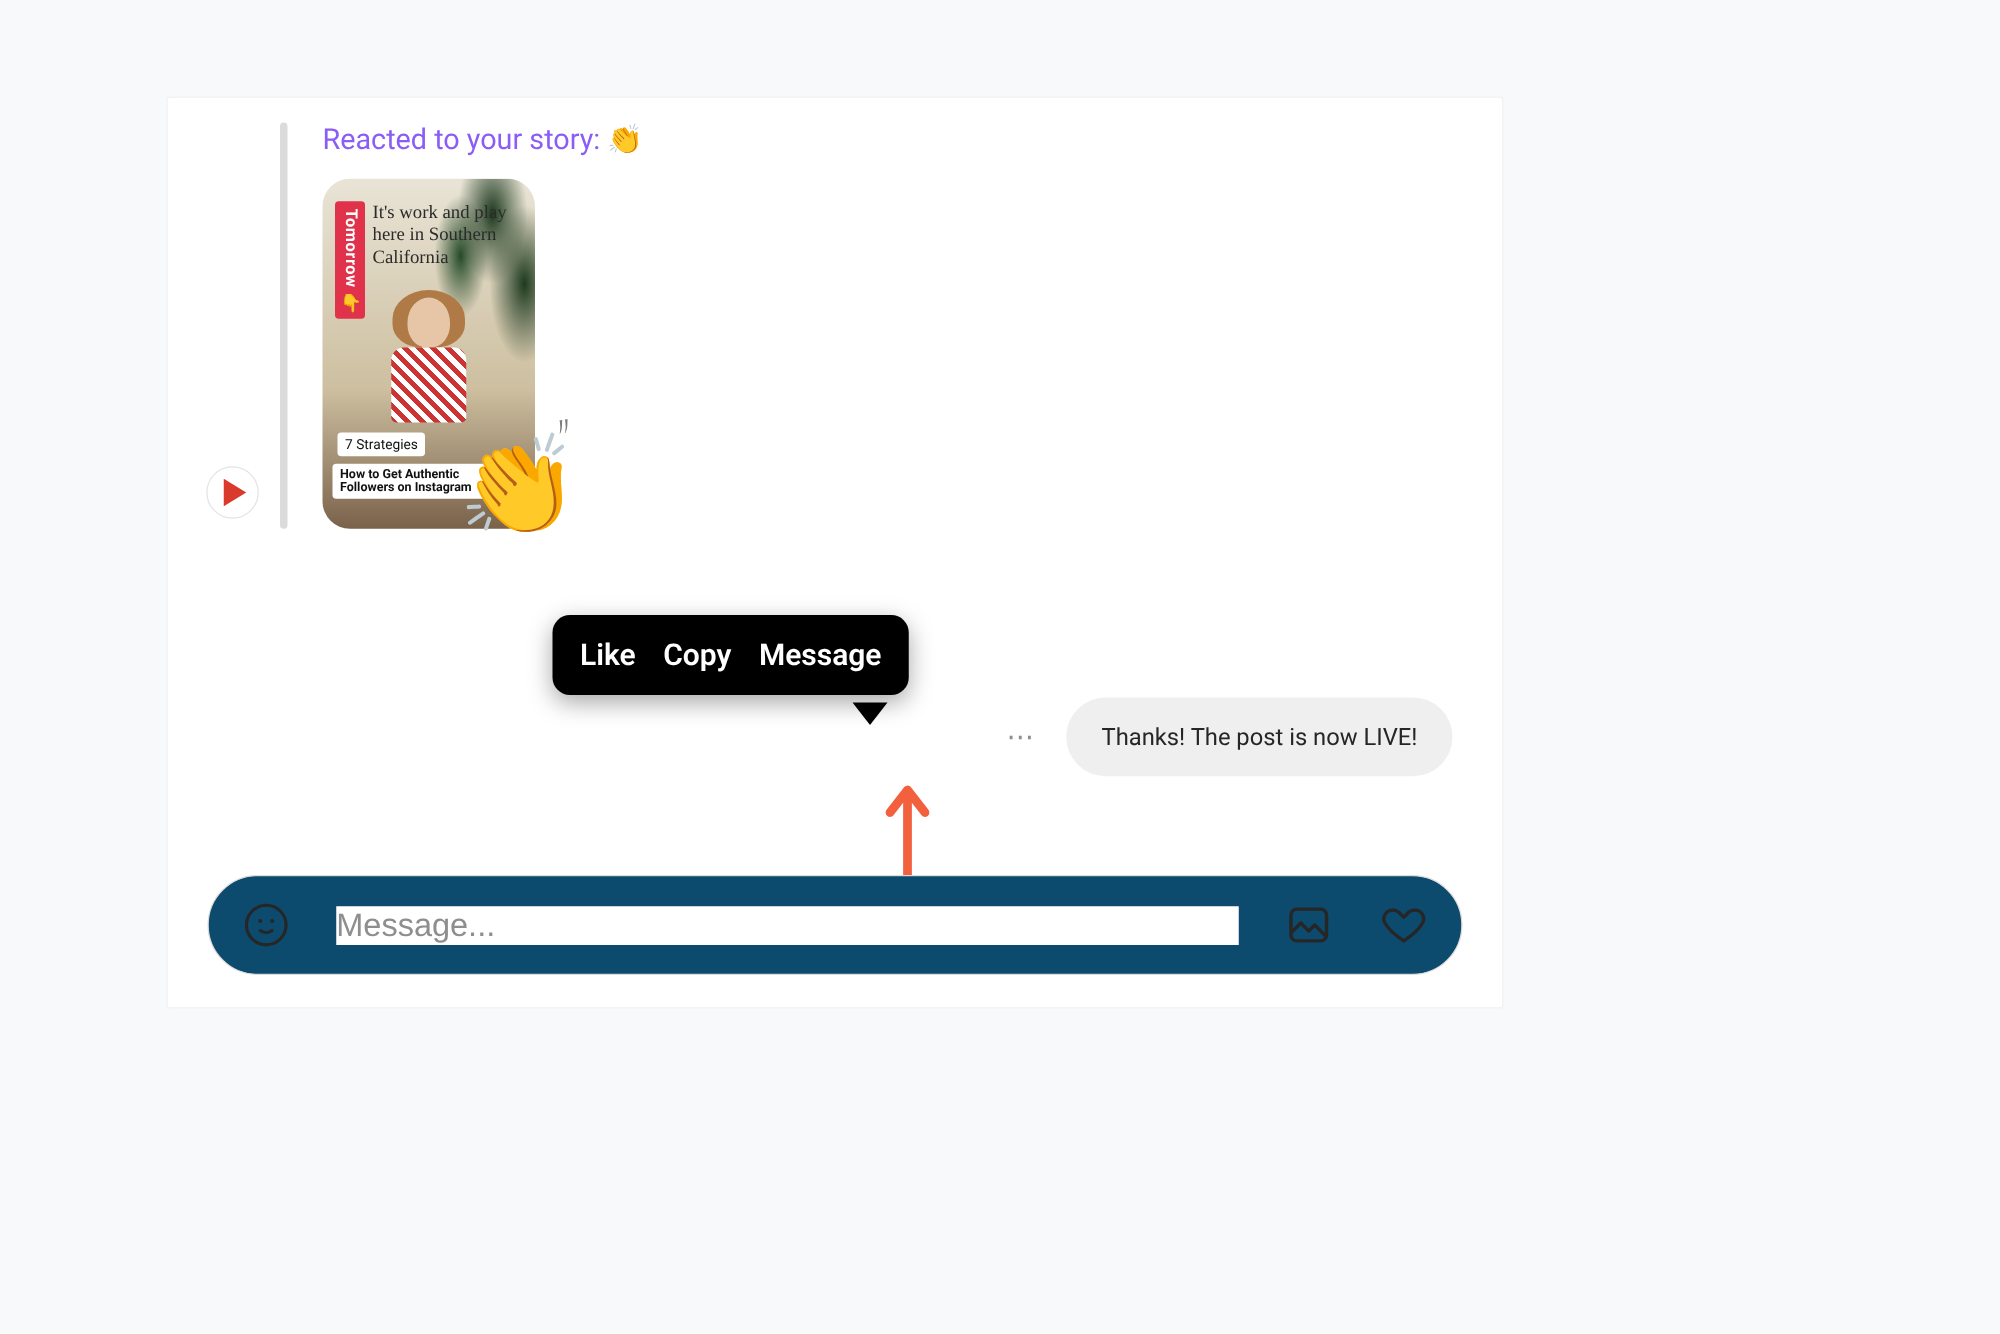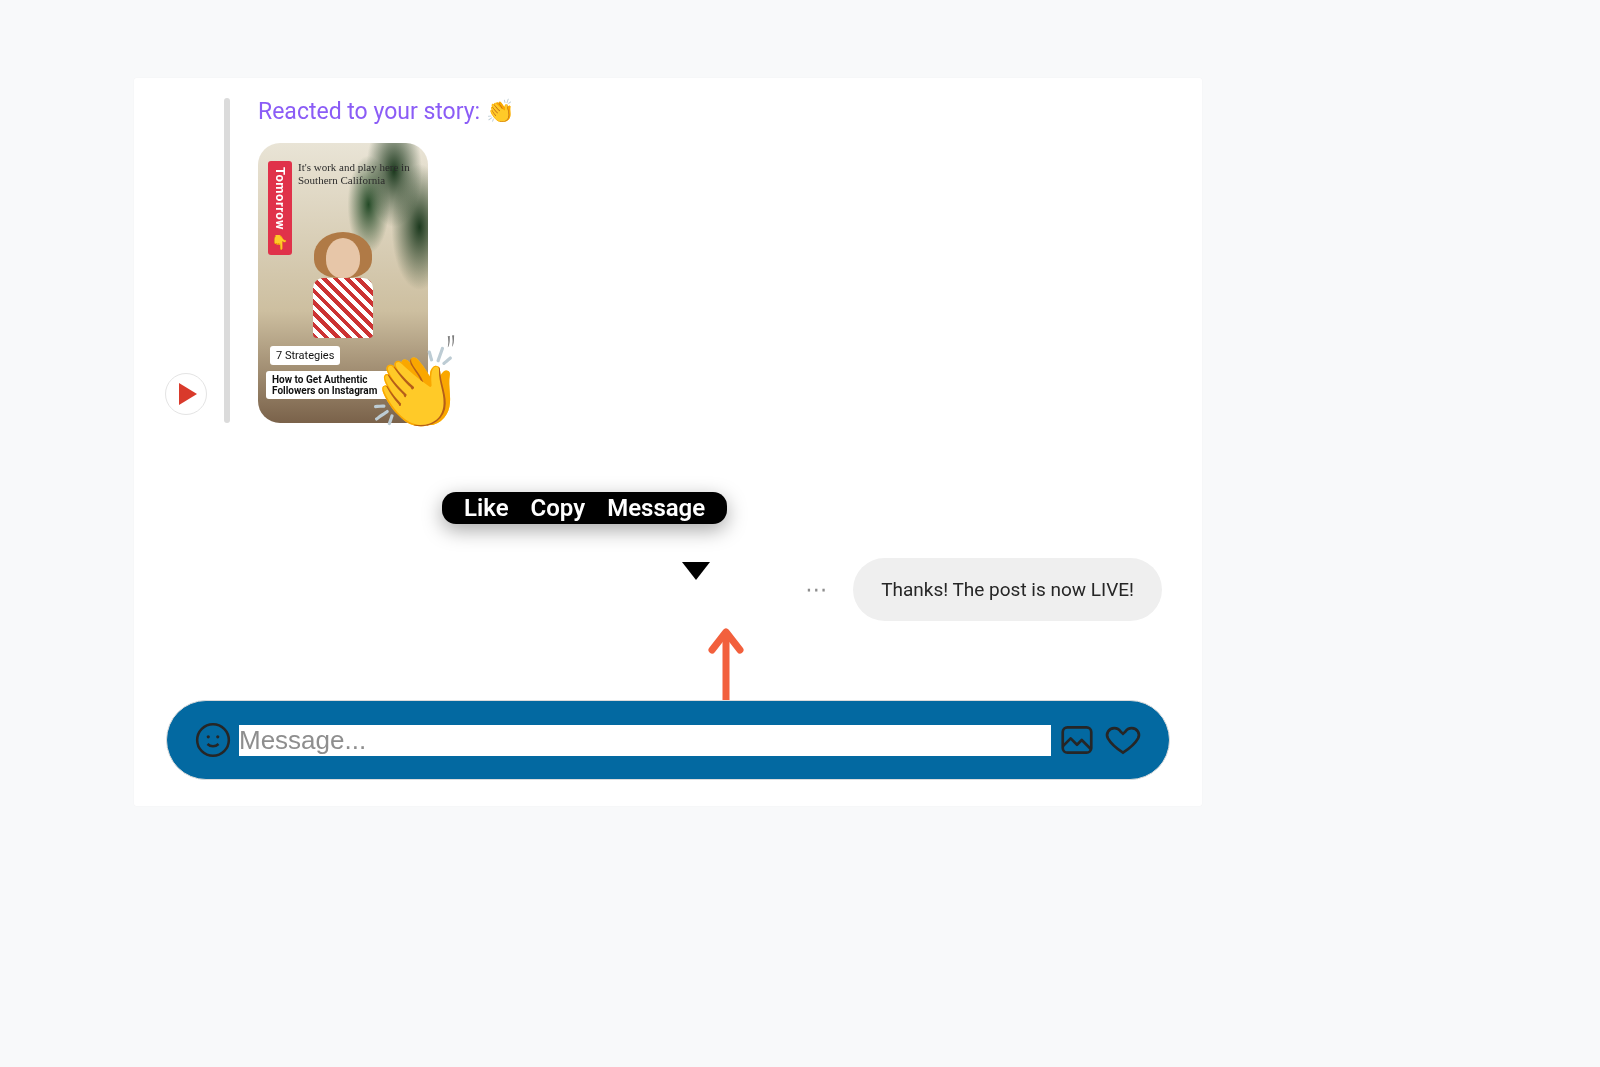--- a/index.html
+++ b/index.html
@@ -87,21 +87,21 @@
     background:
       radial-gradient(ellipse 40px 80px at 80% 10%, #1d3a1f 0%, rgba(0,0,0,0) 70%),
       radial-gradient(ellipse 30px 70px at 65% 22%, #244a27 0%, rgba(0,0,0,0) 70%),
       radial-gradient(ellipse 40px 90px at 95% 30%, #1d3a1f 0%, rgba(0,0,0,0) 70%);
   }
   .story-script {
     position: absolute;
     top: 18px; left: 40px; right: 8px;
     font-family: "Brush Script MT", "Segoe Script", cursive;
     color: #2b2b2b;
-    font-size: 11px;
+    font-size: 15px;
     line-height: 1.2;
   }
   .story-sidebar {
     position: absolute;
     left: 10px; top: 18px;
     background: #e0324a;
     color: #fff;
     font-weight: 700;
     font-size: 13px;
     letter-spacing: 0.5px;
@@ -175,21 +175,21 @@
   }
 
   
   .ctx {
     position: absolute;
     left: 308px;
     top: 414px;
     background: #000;
     color: #fff;
     border-radius: 14px;
-    padding: 2px 22px;
+    padding: 18px 22px;
     display: flex;
     gap: 22px;
     font-size: 24px;
     font-weight: 600;
     box-shadow: 0 6px 20px rgba(0,0,0,0.35);
   }
   .ctx-item { cursor: pointer; }
   .ctx-tail {
     position: absolute;
     left: 548px;
@@ -213,22 +213,22 @@
   
   .composer {
     position: absolute;
     left: 32px; right: 32px; bottom: 26px;
     height: 80px;
     border: 1px solid #dbdbdb;
     border-radius: 40px;
     display: flex;
     align-items: center;
     padding: 0 26px;
-    gap: 6px;
-    background: #0369a1;
+    gap: 36px;
+    background: #0c4a6e;
   }
   .composer .smile { width: 40px; height: 40px; color:#262626; }
   .composer input {
     flex: 1;
     border: none;
     outline: none;
     font-size: 26px;
     color: #262626;
   }
   .composer input::placeholder { color: #8e8e8e; }

